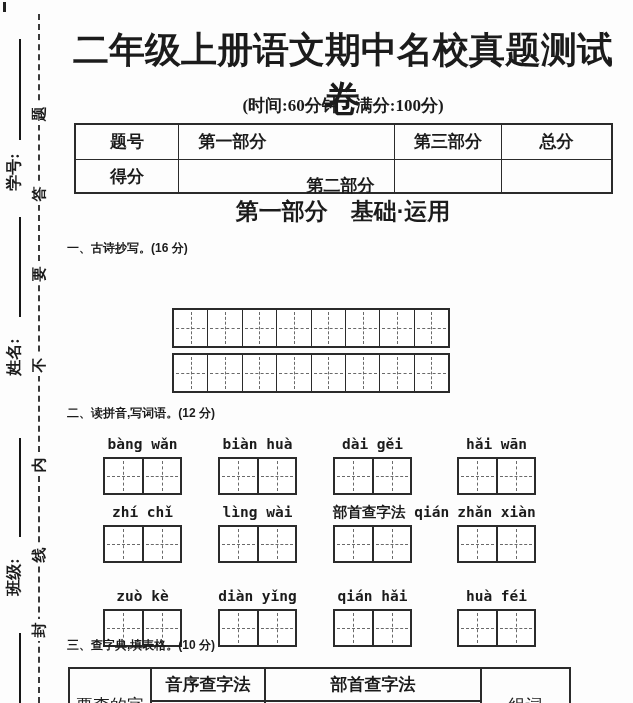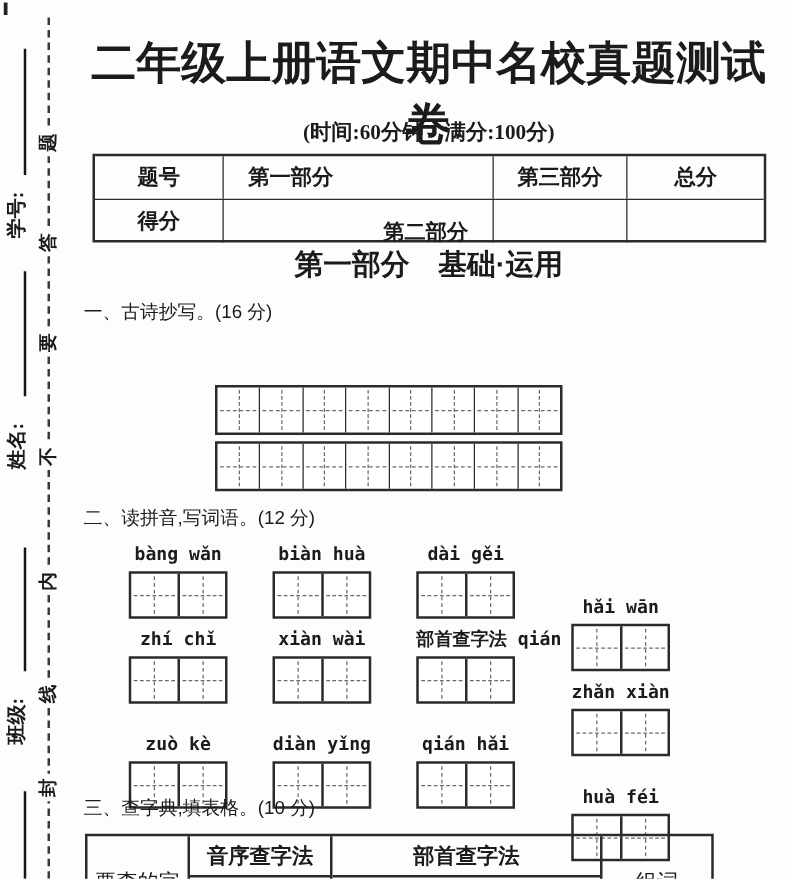--- a/index.html
+++ b/index.html
@@ -33,21 +33,21 @@
   .sealchar:nth-child(5){top:454px;} .sealchar:nth-child(6){top:544px;}
   .sealchar:nth-child(7){top:619px;}
   
   .title { position:absolute; left:60px; top:26px; width:566px; text-align:center;
            font-size:36px; font-weight:bold; letter-spacing:0px; }
   .subtitle { position:absolute; left:60px; top:94px; width:566px; text-align:center;
               font-size:17px; font-weight:bold; }
   .part-heading { position:absolute; left:60px; top:196px; width:566px; text-align:center;
                   font-size:23px; font-weight:bold;
                   font-family:"Liberation Sans","DejaVu Sans",sans-serif; }
-  .q-heading { position:absolute; left:67px; font-size:15px; font-weight:normal;
+  .q-heading { position:absolute; left:67px; font-size:12px; font-weight:bold;
                font-family:"Liberation Sans","DejaVu Sans",sans-serif; }
   .qh1 { top:240px; } .qh2 { top:405px; } .qh3 { top:637px; }
   .poem { position:absolute; left:60px; top:270px; width:520px; text-align:center;
           font-size:22px; font-weight:bold; letter-spacing:1px; }
   
   .score-table { position:absolute; left:74px; top:123px; width:539px; height:71px;
                  border:2px solid #2b2b2b; box-sizing:border-box; font-size:17px; font-weight:bold; }
   .srow { display:flex; height:34px; }
   .srow1 { border-bottom:1.5px solid #2b2b2b; }
   .scell { box-sizing:border-box; text-align:center; line-height:33px; }
@@ -64,21 +64,21 @@
   .tcell { flex:1; position:relative; }
   .prow .tcell + .tcell { border-left:1.5px solid #2b2b2b; }
   .tcell::before { content:""; position:absolute; left:2px; right:2px; top:50%;
                    border-top:1.5px dashed #6a6a6a; }
   .tcell::after  { content:""; position:absolute; top:2px; bottom:2px; left:50%;
                    border-left:1.5px dashed #6a6a6a; }
   
   .prowgrp { position:absolute; left:103px; display:flex; gap:36px; }
   .pg-r1 { top:436px; } .pg-r2 { top:504px; } .pg-r3 { top:588px; }
   .pgroup { width:79px; }
-  .pgroup:nth-child(4){ margin-left:9px;margin-top:42px; }
+  .pgroup:nth-child(4){ margin-left:9px; }
   .pinyin { height:17px; line-height:17px; text-align:center; font-size:14.5px; font-weight:bold;
             font-family:"DejaVu Sans Mono",monospace; margin-bottom:4px; white-space:nowrap; }
   .pbox { height:38px; border:2px solid #2b2b2b; box-sizing:border-box; display:flex; background:#fff; }
   .pbox .tcell + .tcell { border-left:2px solid #2b2b2b; }
   
   .dict-table { position:absolute; left:68px; top:667px; width:503px; height:76px;
                 border:2px solid #2b2b2b; box-sizing:border-box; display:flex; font-size:17px; }
   .dcol { box-sizing:border-box; }
   .dcol + .dcol { border-left:2px solid #2b2b2b; }
   .dc1 { width:80px;  display:flex; align-items:center; justify-content:center; }
@@ -191,21 +191,21 @@
   <div class="prowgrp pg-r2">
 
   <div class="pgroup">
       <div class="pinyin">zhí chǐ</div>
       <div class="pbox">
           <div class="tcell"></div>
           <div class="tcell"></div>
         </div>
     </div>
       <div class="pgroup">
-      <div class="pinyin">xiàn wài</div>
+      <div class="pinyin">lìng wài</div>
       <div class="pbox">
           <div class="tcell"></div>
           <div class="tcell"></div>
         </div>
     </div>
       <div class="pgroup">
       <div class="pinyin">部首查字法 qián</div>
       <div class="pbox">
           <div class="tcell"></div>
           <div class="tcell"></div>

